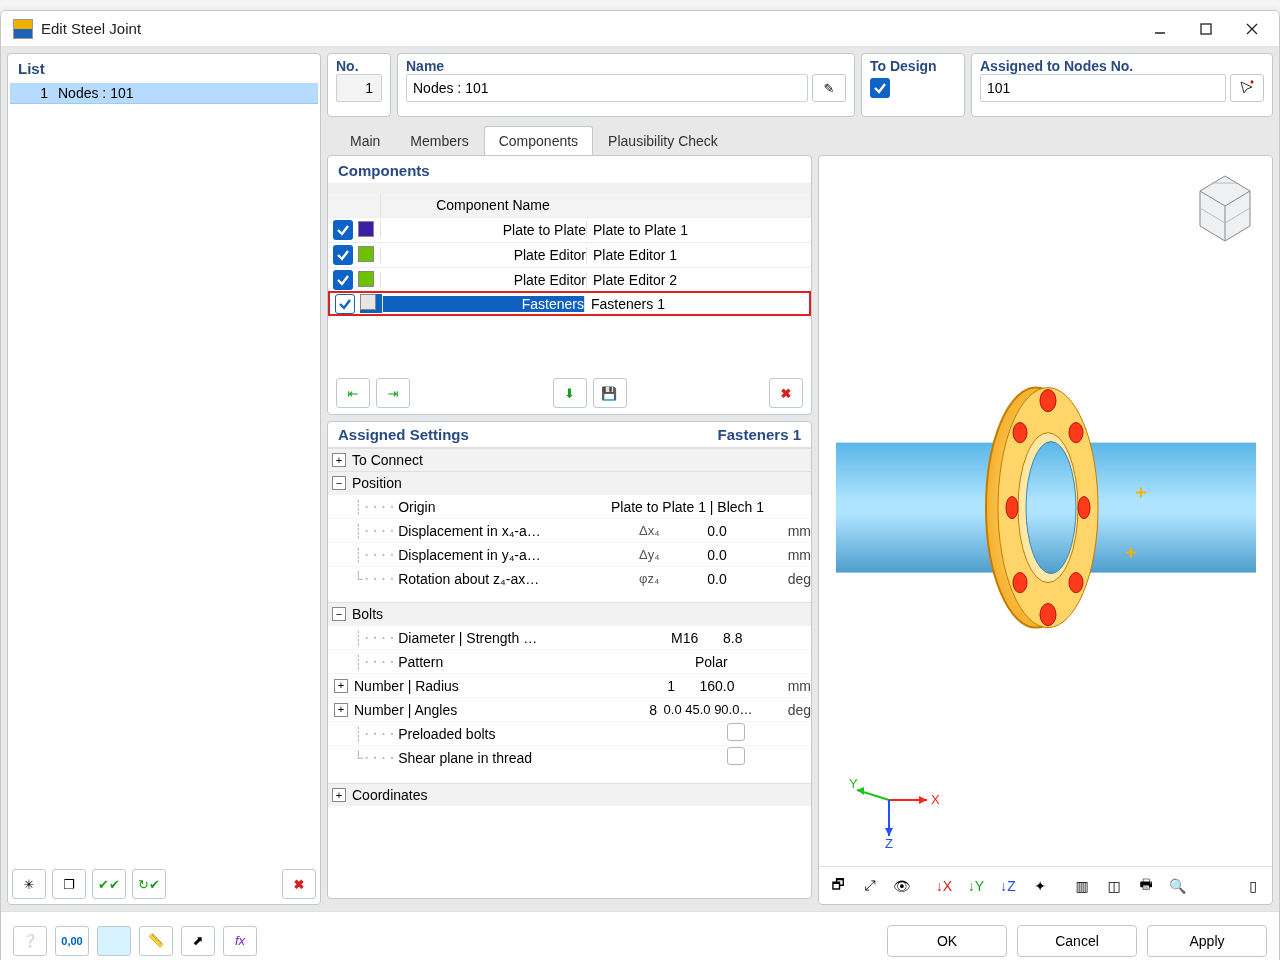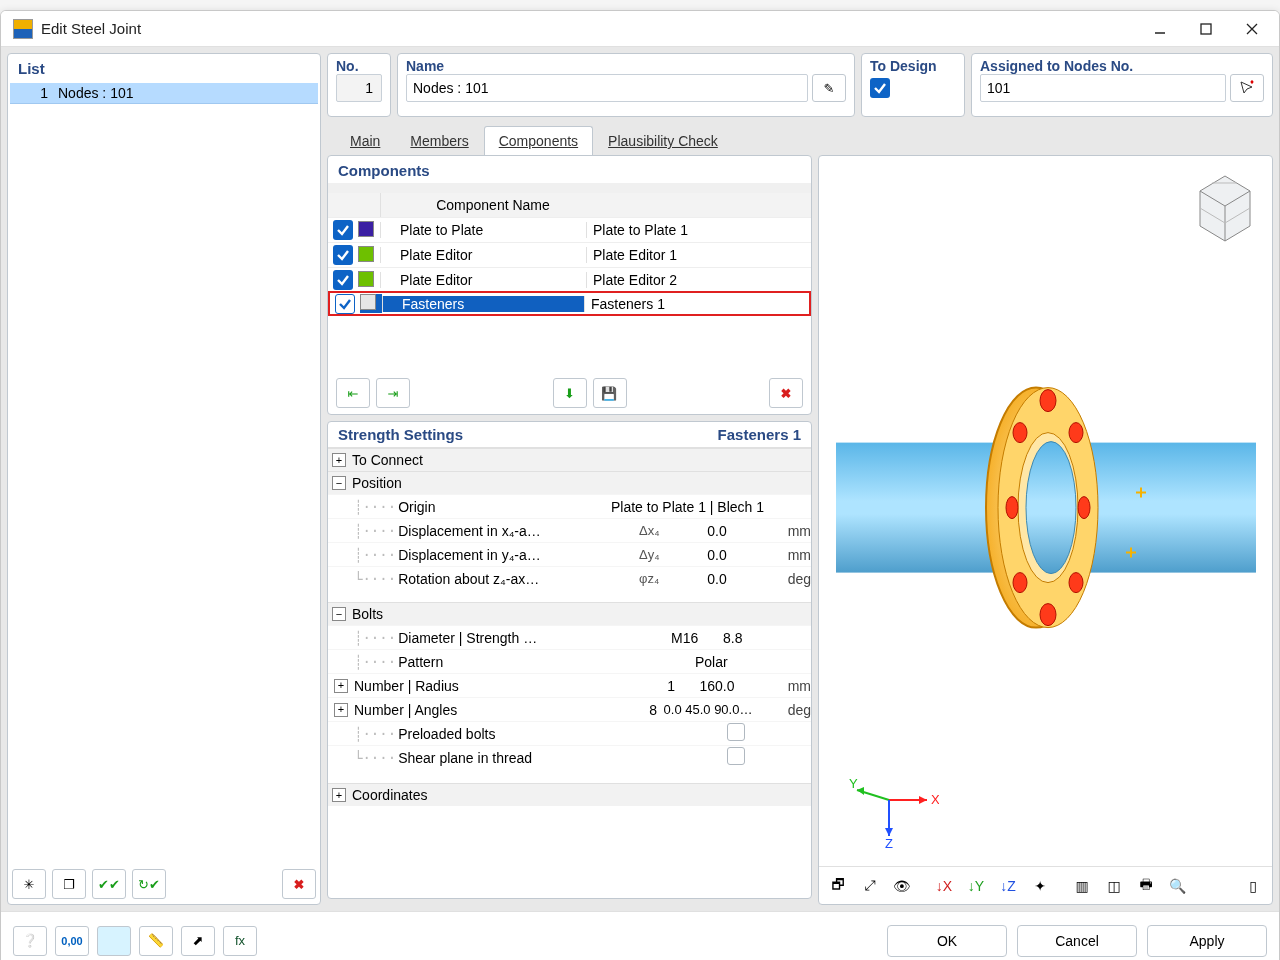--- a/index.html
+++ b/index.html
@@ -79,21 +79,21 @@
   
   .tabs-area {
     flex:1; display:flex; flex-direction:column; min-height:0;
   }
   .tab-strip {
     display:flex; padding-left:8px; gap:0; height:32px; align-items:flex-end;
   }
   .tab {
     padding:6px 14px; font-size:14px; color:#333;
     border-top-left-radius:3px; border-top-right-radius:3px;
-    border:1px solid transparent; border-bottom:none;text-decoration:underline;
+    border:1px solid transparent; border-bottom:none;
   }
   .tab.active {
     background:#fff; border-color:#c0c8d0;
     position:relative; z-index:2;
   }
   .tab-area-body {
     flex:1; display:flex; gap:6px; min-height:0;
   }
   .components-col {
     width:485px; display:flex; flex-direction:column; gap:0; min-height:0;
@@ -108,21 +108,21 @@
     background:#f3f3f3; display:flex; font-size:14px; text-align:center;
   }
   .comp-header-row > div { padding:4px 6px; }
   .col-chk { width:30px; }
   .col-clr { width:22px; }
   .col-type { flex:1; border-left:1px solid #e0e0e0; }
   .col-name { width:225px; border-left:1px solid #e0e0e0; }
   .comp-row { display:flex; align-items:center; font-size:14px; height:25px; border-top:1px solid #eee; }
   .comp-row .col-clr > span { width:16px; height:16px; display:inline-block; border:1px solid #888; }
   .comp-row .col-chk { display:flex; align-items:center; justify-content:center; }
-  .comp-row .col-type { padding-left:19px; text-align:left; }
+  .comp-row .col-type { padding-left:19px; text-align:right; }
   .comp-row .col-name { padding-left:6px; text-align:left; }
   .comp-row.selected { border:2px solid #e02020; margin-top:-1px; }
   .comp-row.selected .col-chk .chk { background:#fff; border:1px solid #0d63c6; }
   .comp-row.selected .col-chk .chk svg { stroke:#0d63c6; }
   .comp-row.selected .col-type, .comp-row.selected .col-clr { background:#1060c0; color:#fff; }
   .comp-row.selected .col-clr > span { background:#eee; }
 
   .table-toolbar {
     display:flex; align-items:center; padding:6px 8px; gap:6px;
   }
@@ -354,21 +354,21 @@
                   <div style="flex:1"></div>
                   <div class="tbtn" style="color:#1a9e1a">⬇</div>
                   <div class="tbtn">💾</div>
                   <div style="flex:1"></div>
                   <div class="tbtn" style="color:#d81e1e;font-weight:bold">✖</div>
                 </div>
               </div>
 
               <div class="subpanel" style="flex:1; min-height:0;">
                 <div class="prop-header">
-                  <span>Strength Settings</span>
+                  <span>Assigned Settings</span>
                   <span style="flex:1"></span>
                   <span>Fasteners 1</span>
                 </div>
                 <div class="tree">
                   <div class="tree-group-hd">
                     <span class="expander">+</span>
                     <span>To Connect</span>
                   </div>
                   <div class="tree-group-hd">
                     <span class="expander">−</span>
@@ -551,21 +551,21 @@
 
     </div>
 
     <div class="footer">
       <div class="left">
         <div class="tbtn">❔</div>
         <div class="tbtn" style="color:#0060c0;font-weight:600;font-size:11px">0,00</div>
         <div class="tbtn" style="background:#d7f3ff"></div>
         <div class="tbtn">📏</div>
         <div class="tbtn">⬈</div>
-        <div class="tbtn" style="color:#14532d">fx</div>
+        <div class="tbtn" style="font-style:italic;color:#6d28d9">fx</div>
       </div>
       <div class="spacer"></div>
       <div class="dlgbtn">OK</div>
       <div style="width:10px"></div>
       <div class="dlgbtn">Cancel</div>
       <div style="width:10px"></div>
       <div class="dlgbtn">Apply</div>
     </div>
   </div>
 </div>

